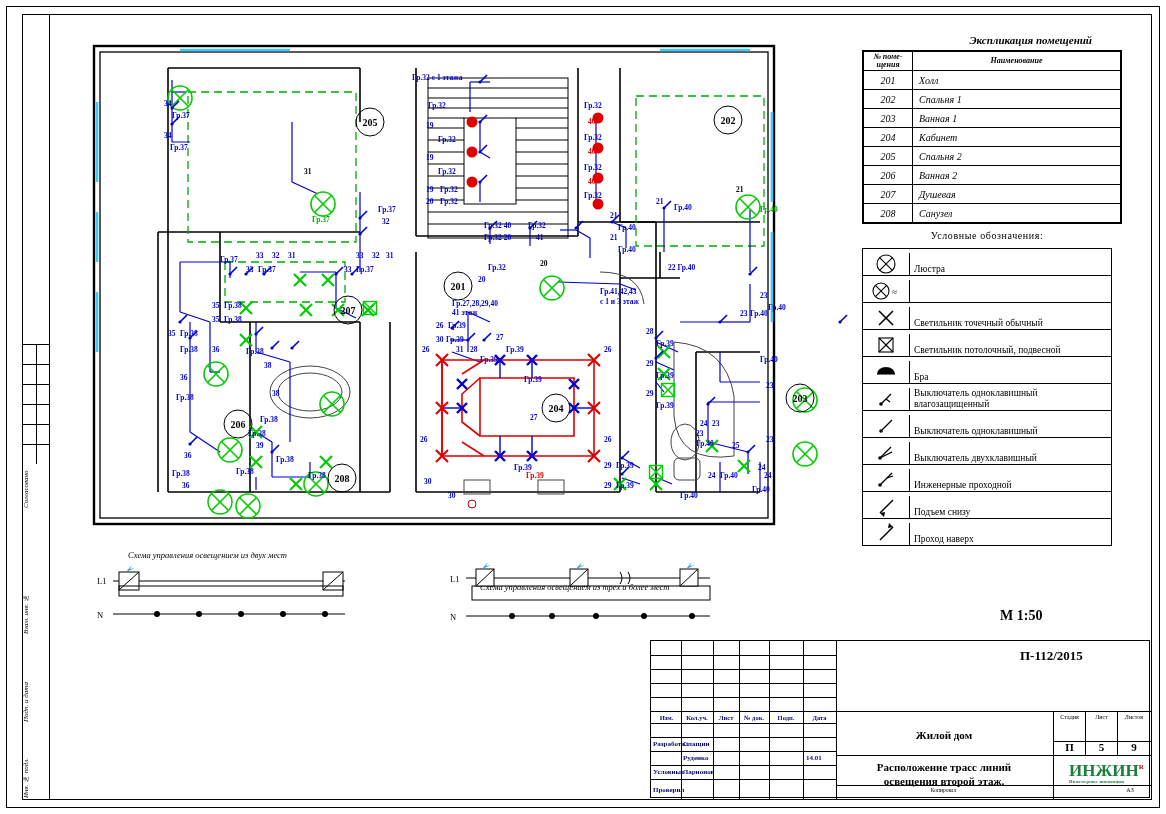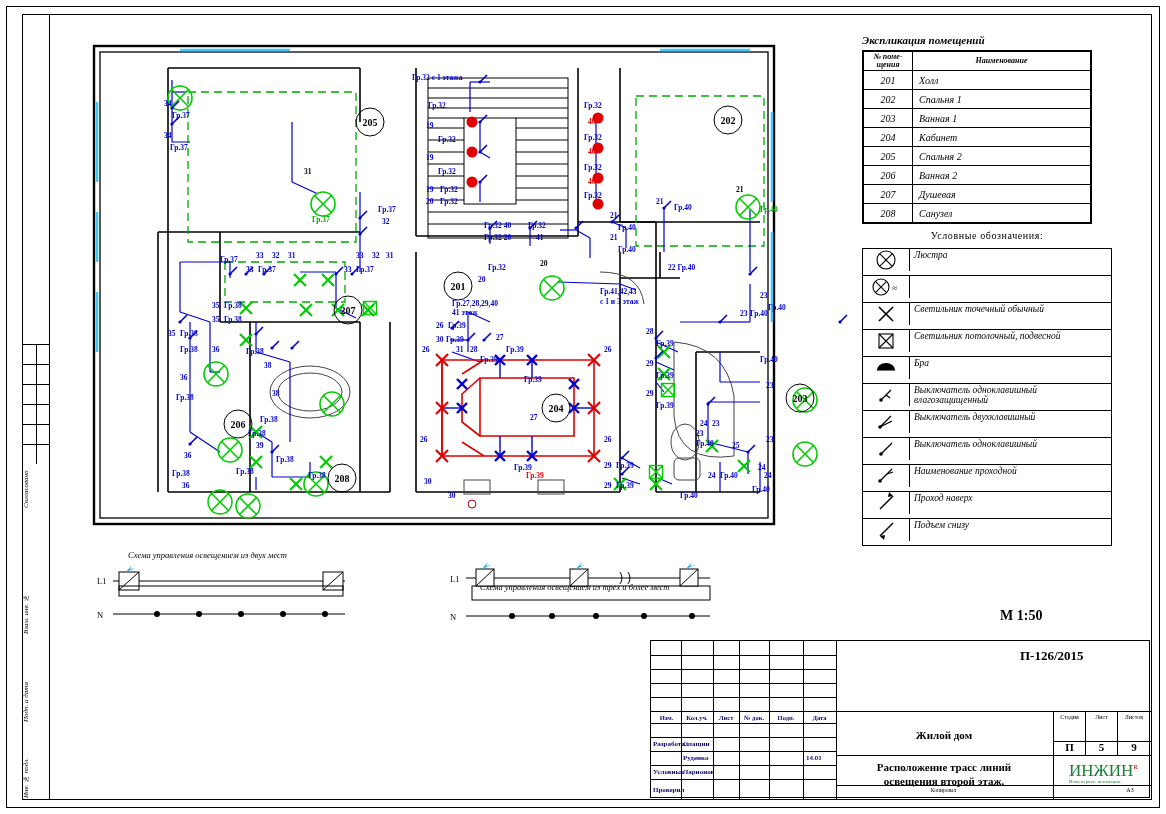--- a/index.html
+++ b/index.html
@@ -18,54 +18,54 @@
             font-family:"Liberation Serif",serif;font-style:italic;}
   #lc-grid{position:absolute;left:0;top:330px;width:28px;height:120px;}
   #lc-grid div{position:absolute;left:0;width:28px;height:20px;border-top:1px solid #000;box-sizing:border-box;}
   #lc-grid .half{left:14px;width:14px;border-left:1px solid #000;}
 
   
   #plan{left:60px;top:22px;width:790px;height:520px;}
   #plan svg{position:absolute;left:0;top:0;}
 
   
-  #expl-title{left:862px;top:34px;width:230px;text-align:left;font-style:italic;font-weight:bold;
+  #expl-title{left:862px;top:34px;width:230px;text-align:right;font-style:italic;font-weight:bold;
               font-size:11px;font-family:"Liberation Serif",serif;}
-  #expl{left:862px;top:50px;width:230px;border:1px solid #000;box-sizing:border-box;border-collapse:collapse;}
+  #expl{left:862px;top:50px;width:260px;border:1px solid #000;box-sizing:border-box;border-collapse:collapse;}
   #expl table{border-collapse:collapse;width:100%;}
   #expl th,#expl td{border:1px solid #000;font-family:"Liberation Serif",serif;font-size:10px;
                     font-style:italic;padding:1px 3px;height:16px;}
   #expl th{font-weight:bold;font-size:8px;line-height:1.0;text-align:center;}
   #expl td.num{width:42px;text-align:center;}
   #expl td.nm{text-align:left;padding-left:6px;}
 
   #legend-title{left:862px;top:230px;width:250px;text-align:center;font-size:10px;
                 font-family:"Liberation Serif",serif;letter-spacing:.6px;}
   #legend{left:862px;top:248px;width:250px;border:1px solid #000;box-sizing:border-box;}
-  .lg-row{display:flex;align-items:flex-start;border-bottom:1px solid #000;min-height:26px;font-style:italic;}
+  .lg-row{display:flex;align-items:flex-end;border-bottom:1px solid #000;min-height:26px;}
   .lg-row:last-child{border-bottom:none;}
   .lg-sym{width:46px;border-right:1px solid #000;display:flex;align-items:center;justify-content:center;flex:0 0 46px;}
   .lg-txt{flex:1;display:flex;align-items:center;padding:1px 4px;font-size:9.5px;
           font-family:"Liberation Serif",serif;line-height:1.1;}
 
   #scale{left:1000px;top:608px;font-weight:bold;font-size:14px;font-family:"Liberation Serif",serif;}
   #docnum{left:1020px;top:648px;font-weight:bold;font-size:13px;font-family:"Liberation Serif",serif;}
 
   
   .sch-cap{font-size:8.5px;font-family:"Liberation Serif",serif;font-style:italic;color:#000;}
 
   
   #stamp{left:650px;top:640px;width:500px;height:158px;border:1px solid #000;box-sizing:border-box;}
   #stamp .ln{position:absolute;background:#000;}
   .st-txt{position:absolute;font-family:"Liberation Serif",serif;font-size:7px;color:#0a0a6e;font-weight:bold;}
   .st-hdr{position:absolute;font-family:"Liberation Serif",serif;font-size:6.5px;color:#0a0a6e;font-weight:bold;text-align:center;}
   .st-blk{position:absolute;font-family:"Liberation Serif",serif;font-size:6.5px;color:#000;text-align:center;}
   .st-big{position:absolute;font-family:"Liberation Serif",serif;font-size:11px;font-weight:bold;color:#000;text-align:center;}
   .st-mid{position:absolute;font-family:"Liberation Serif",serif;font-size:11px;font-weight:bold;color:#000;text-align:center;line-height:1.25;}
-  #logo{position:absolute;font-family:"Liberation Serif",serif;font-weight:normal;font-size:17px;color:#1b7f3b;}
+  #logo{position:absolute;font-family:"Liberation Serif",serif;font-weight:bold;font-size:17px;color:#1b7f3b;}
 </style>
 </head>
 <body>
 
 <div id="sheet">
 
   <div class="abs" id="frame-outer"></div>
   <div class="abs" id="frame-inner"></div>
 
   <div class="abs" id="left-col">
@@ -678,77 +678,77 @@
           <line x1="5" y1="-5" x2="9" y2="-2" stroke="#000" stroke-width="1.3"></line>
         </g>
           </svg>
       </div>
       <div class="lg-txt">Выключатель одноклавишный влагозащищенный</div>
     </div>
 
     <div class="lg-row">
       <div class="lg-sym">
         <svg width="26" height="22">
+            <g transform="translate(8,16)">
+          <circle r="1.8" fill="#000"></circle>
+          <line x1="0" y1="0" x2="11" y2="-11" stroke="#000" stroke-width="1.3"></line>
+        </g>
+          </svg>
+      </div>
+      <div class="lg-txt">Выключатель одноклавишный</div>
+    </div>
+
+    <div class="lg-row">
+      <div class="lg-sym">
+        <svg width="26" height="22">
             <g transform="translate(7,16)">
           <circle r="1.8" fill="#000"></circle>
           <line x1="0" y1="0" x2="11" y2="-11" stroke="#000" stroke-width="1.3"></line>
           <line x1="0" y1="0" x2="12" y2="-6" stroke="#000" stroke-width="1.3"></line>
         </g>
           </svg>
       </div>
       <div class="lg-txt">Выключатель двухклавишный</div>
     </div>
 
     <div class="lg-row">
       <div class="lg-sym">
         <svg width="26" height="22">
-            <g transform="translate(8,16)">
-          <circle r="1.8" fill="#000"></circle>
-          <line x1="0" y1="0" x2="11" y2="-11" stroke="#000" stroke-width="1.3"></line>
-        </g>
-          </svg>
-      </div>
-      <div class="lg-txt">Выключатель одноклавишный</div>
-    </div>
-
-    <div class="lg-row">
-      <div class="lg-sym">
-        <svg width="26" height="22">
             <g transform="translate(7,16)">
           <circle r="1.8" fill="#000"></circle>
           <line x1="0" y1="0" x2="12" y2="-12" stroke="#000" stroke-width="1.3"></line>
           <line x1="7" y1="-7" x2="13" y2="-9" stroke="#000" stroke-width="1.2"></line>
         </g>
           </svg>
       </div>
-      <div class="lg-txt">Наименование проходной</div>
+      <div class="lg-txt">Инженерные проходной</div>
+    </div>
+
+    <div class="lg-row">
+      <div class="lg-sym">
+        <svg width="26" height="22">
+            <g transform="translate(7,17)">
+          <line x1="0" y1="0" x2="13" y2="-13" stroke="#000" stroke-width="1.4"></line>
+          <path d="M0,0 l5,-1 l-1,5 z" fill="#000"></path>
+        </g>
+          </svg>
+      </div>
+      <div class="lg-txt">Подъем снизу</div>
     </div>
 
     <div class="lg-row">
       <div class="lg-sym">
         <svg width="26" height="22">
             <g transform="translate(7,17)">
           <line x1="0" y1="0" x2="13" y2="-13" stroke="#000" stroke-width="1.4"></line>
           <path d="M13,-13 l-5,1 l1,-5 z" fill="#000"></path>
         </g>
           </svg>
       </div>
       <div class="lg-txt">Проход наверх</div>
-    </div>
-
-    <div class="lg-row">
-      <div class="lg-sym">
-        <svg width="26" height="22">
-            <g transform="translate(7,17)">
-          <line x1="0" y1="0" x2="13" y2="-13" stroke="#000" stroke-width="1.4"></line>
-          <path d="M0,0 l5,-1 l-1,5 z" fill="#000"></path>
-        </g>
-          </svg>
-      </div>
-      <div class="lg-txt">Подъем снизу</div>
     </div>
   </div>
 
   <div class="abs sch-cap" style="left:128px;top:550px;">Схема управления освещением из двух мест</div>
   <div class="abs" style="left:95px;top:562px;">
     <svg width="290" height="70">
       <text x="2" y="22" font-size="8.5" font-family="Liberation Serif, serif" fill="#000">L1</text>
       <line x1="18" y1="19" x2="250" y2="19" stroke="#000" stroke-width="1"></line>
       <line x1="18" y1="52" x2="250" y2="52" stroke="#000" stroke-width="1"></line>
       <text x="2" y="56" font-size="8.5" font-family="Liberation Serif, serif" fill="#000">N</text>
@@ -793,21 +793,21 @@
         <circle cx="64" cy="60" r="3"></circle>
           <circle cx="104" cy="60" r="3"></circle>
         <circle cx="148" cy="60" r="3"></circle>
           <circle cx="196" cy="60" r="3"></circle>
         <circle cx="244" cy="60" r="3"></circle>
       </g>
     </svg>
   </div>
 
   <div class="abs" id="scale">M 1:50</div>
-  <div class="abs" id="docnum">П-126/2015</div>
+  <div class="abs" id="docnum">П-112/2015</div>
 
   <div class="abs" id="stamp">
 
     <div class="ln" style="left:185px;top:0;width:1px;height:158px;"></div>
     <div class="ln" style="left:402px;top:70px;width:1px;height:88px;"></div>
     <div class="ln" style="left:0;top:70px;width:500px;height:1px;"></div>
     <div class="ln" style="left:0;top:82px;width:185px;height:1px;"></div>
     <div class="ln" style="left:0;top:96px;width:185px;height:1px;"></div>
     <div class="ln" style="left:0;top:110px;width:185px;height:1px;"></div>
     <div class="ln" style="left:0;top:124px;width:185px;height:1px;"></div>

